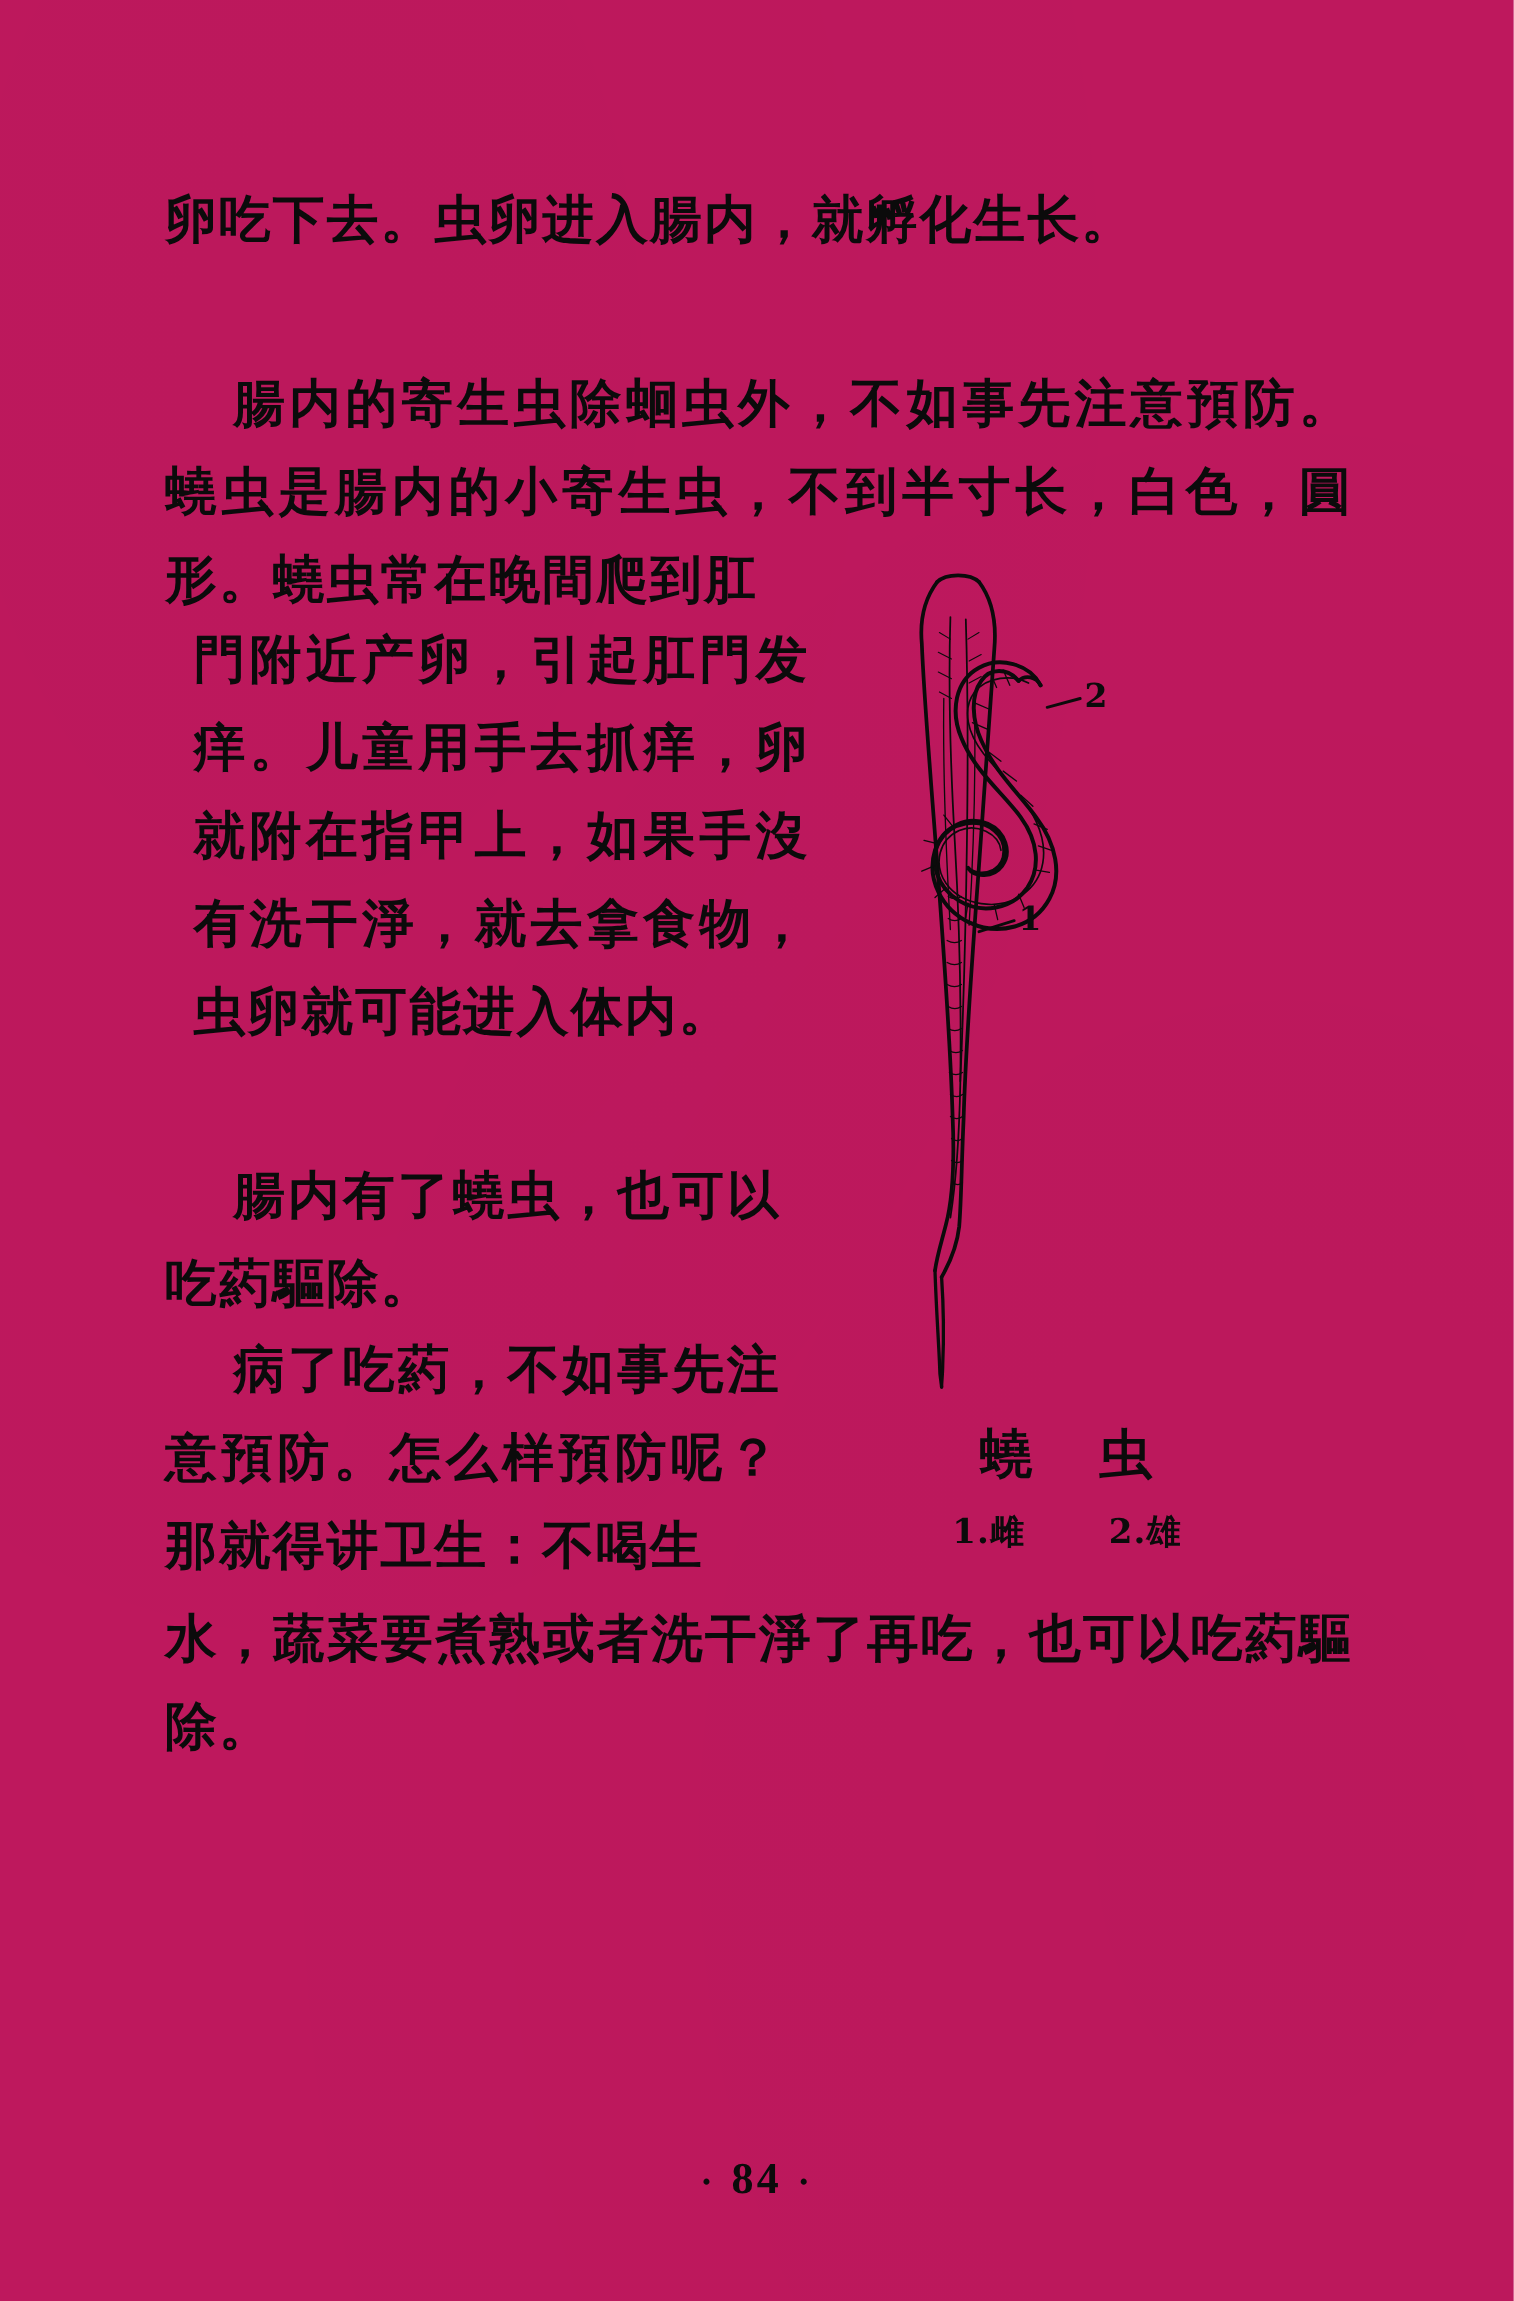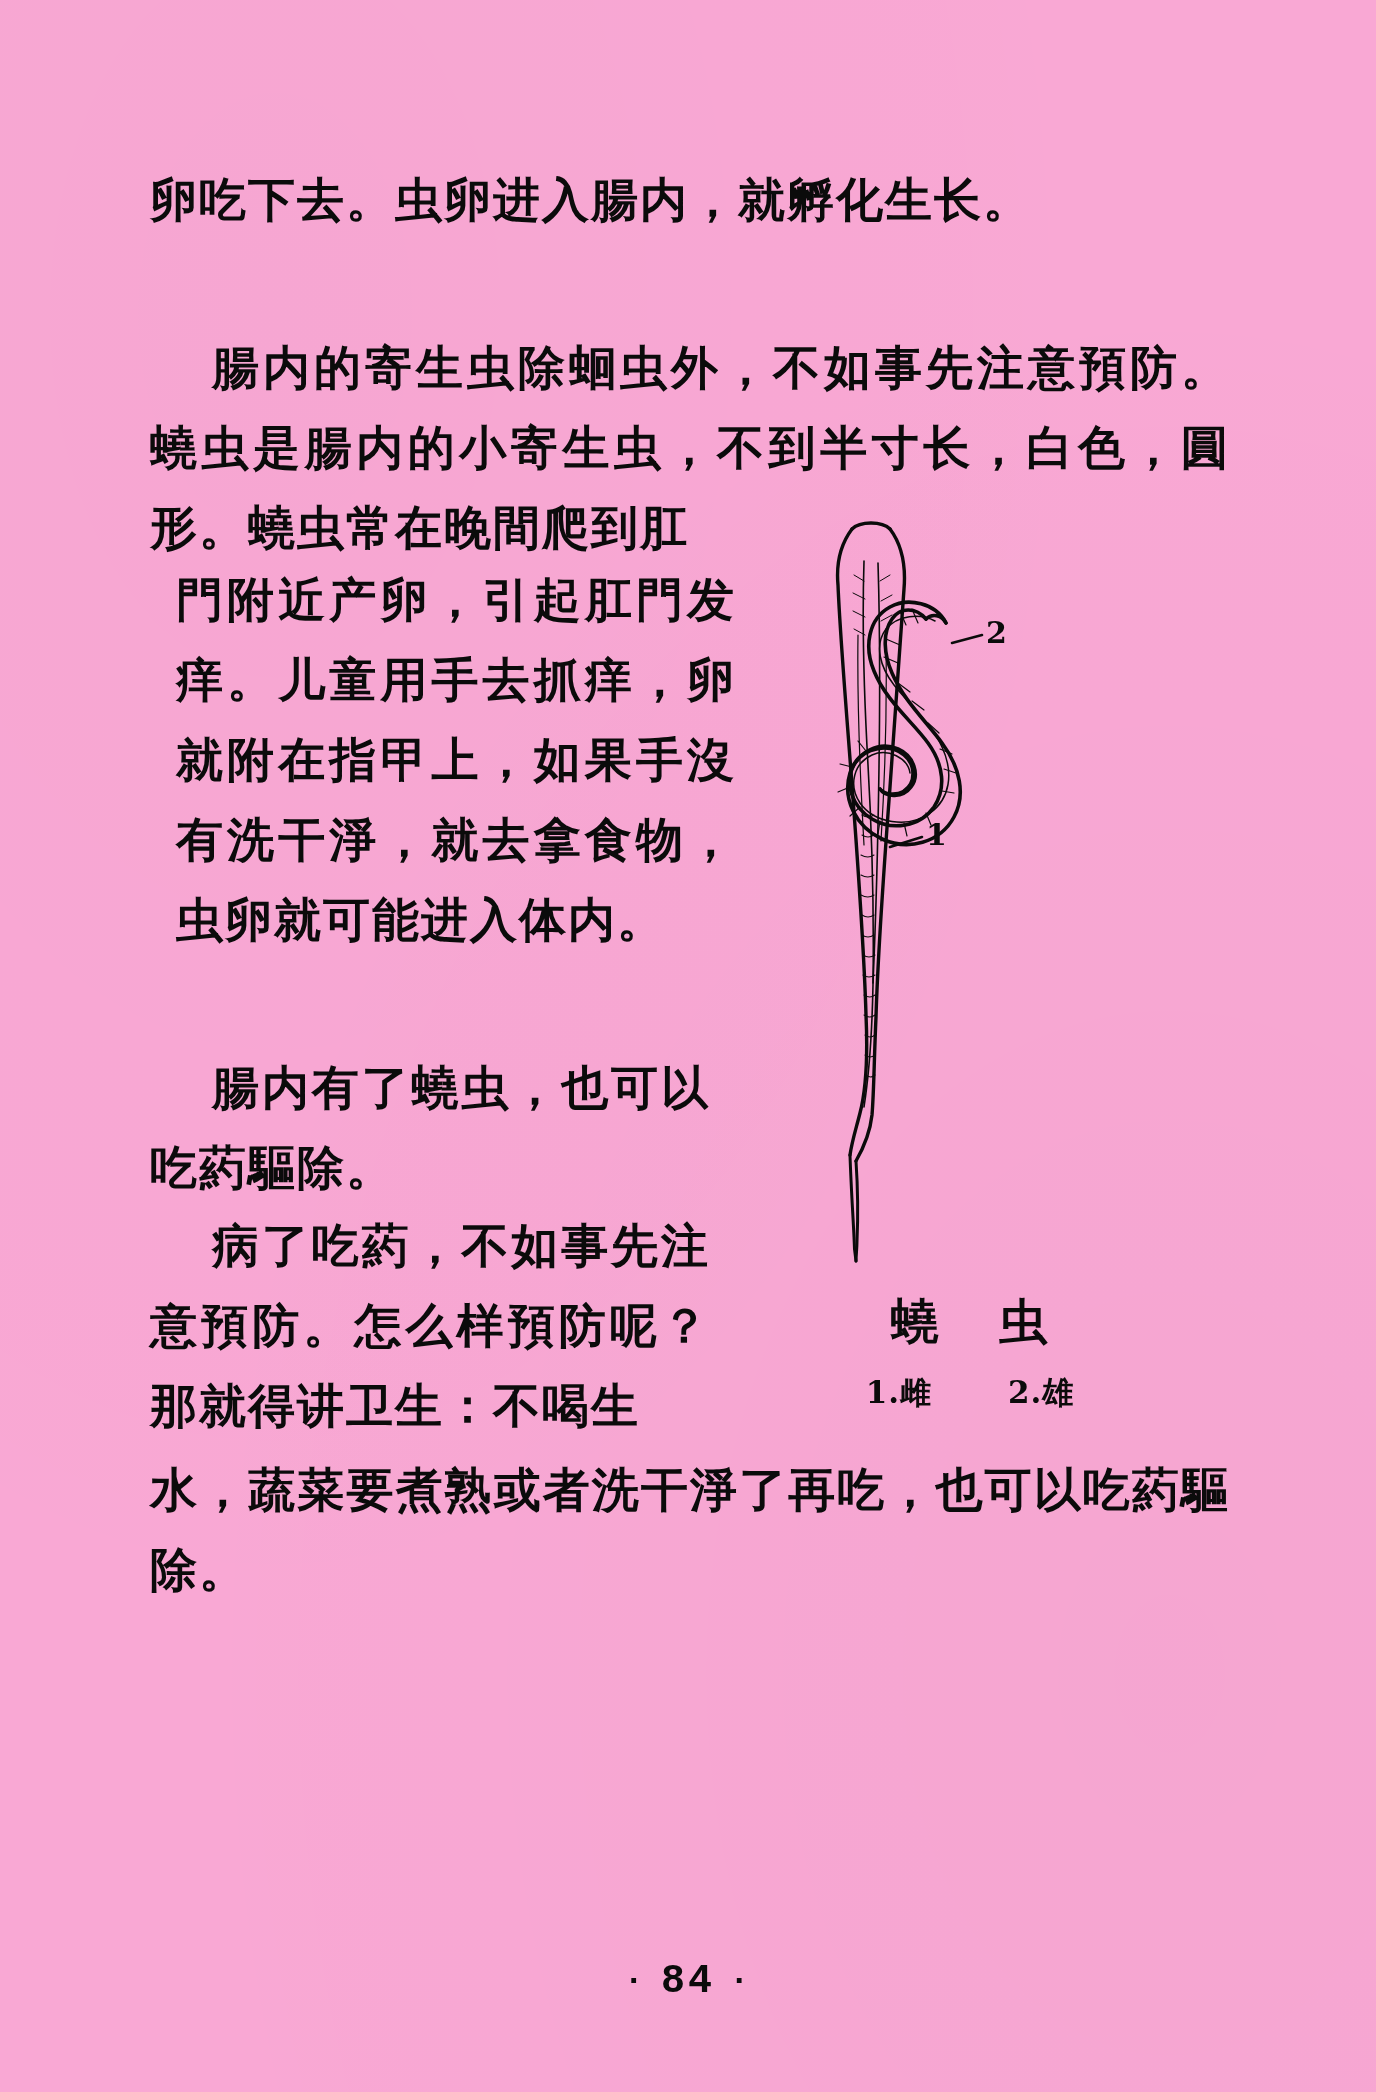--- a/index.html
+++ b/index.html
@@ -12,21 +12,21 @@
     height: 2092px;
     position: relative;
     overflow: hidden;
     font-family: "DejaVu Serif", serif;
     color: #111111;
   }
 
   .page {
     position: absolute;
     inset: 0;
-    background: #f9a8d4;
+    background: #be185d;
   }
 
   
   .paper-grain {
     position: absolute;
     inset: 0;
     background:
       radial-gradient(ellipse at 20% 15%, rgba(0,0,0,0.012), rgba(0,0,0,0) 60%),
       radial-gradient(ellipse at 85% 80%, rgba(0,0,0,0.015), rgba(0,0,0,0) 65%);
     pointer-events: none;
@@ -105,21 +105,21 @@
   }
   .fig-legend .item { display: inline-block; margin: 0 32px; }
 
   
   .page-number {
     position: absolute;
     left: 0;
     right: 0;
     bottom: 88px;
     text-align: center;
-    font-family: Liberation Mono, monospace;
+    font-family: Liberation Serif, serif;
     font-size: 40px;
     font-weight: 700;
     color: #0b0b0b;
     letter-spacing: 3px;
   }
   .page-number .dot { font-size: 34px; vertical-align: middle; }
   .page-number .num { margin: 0 14px; }
 </style>
 </head>
 <body>

